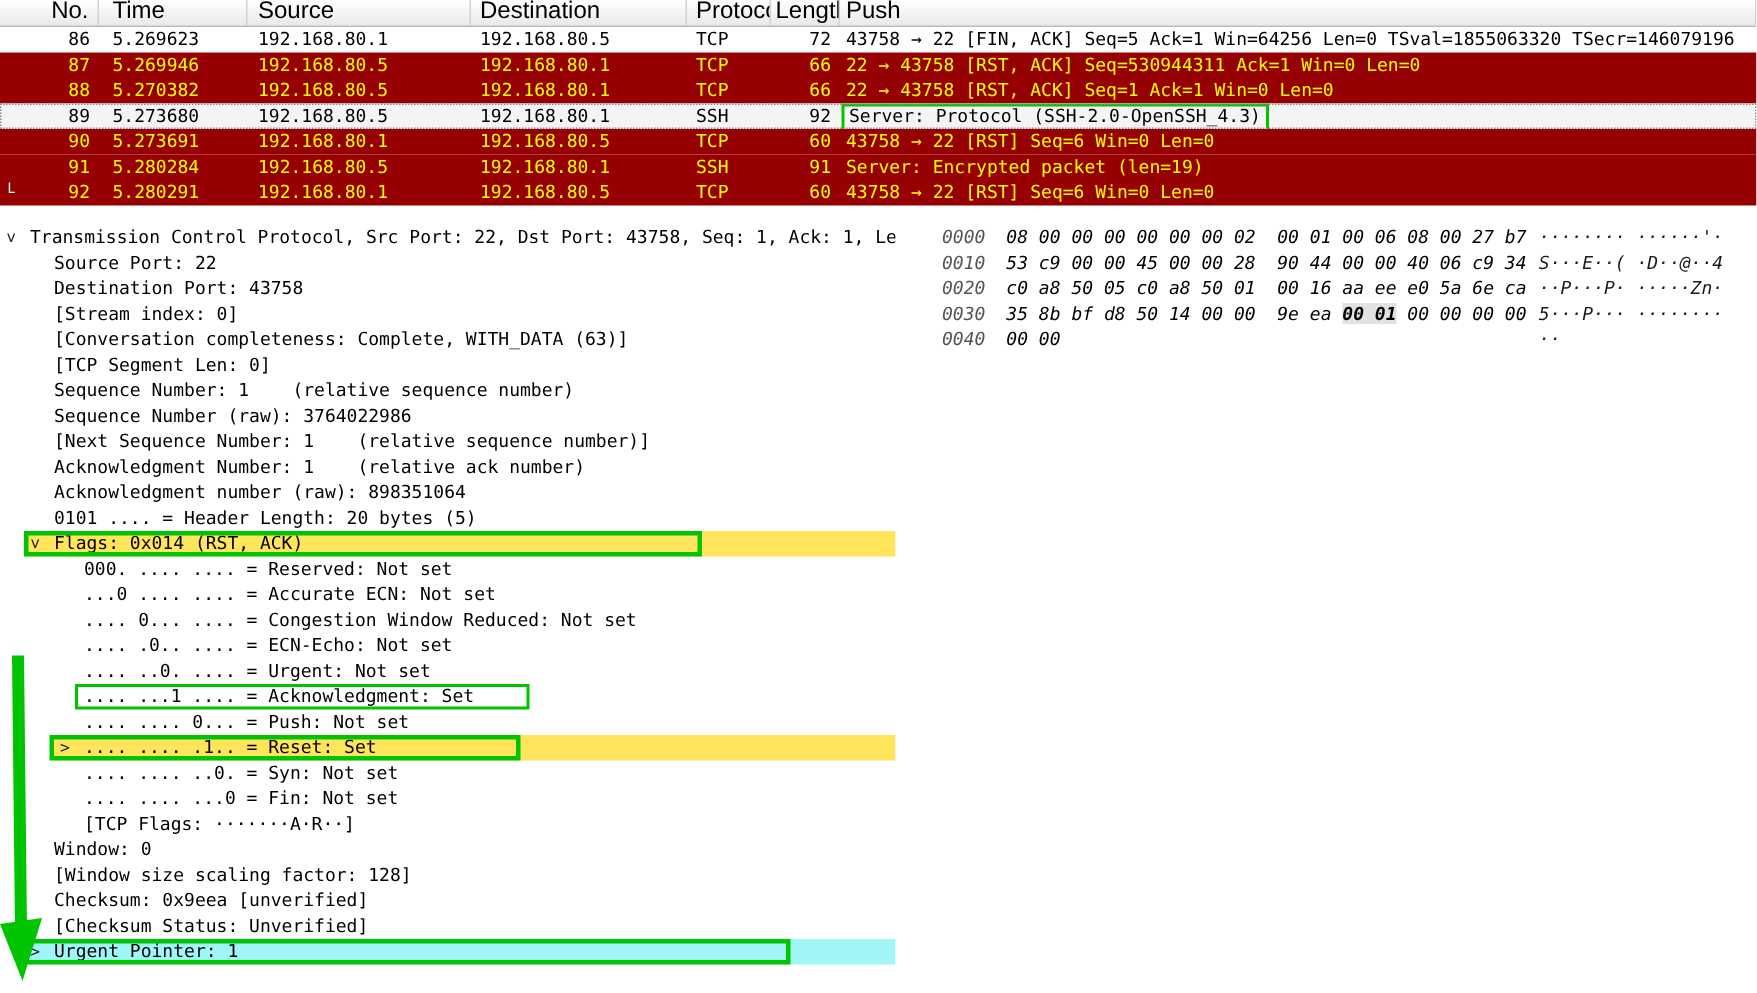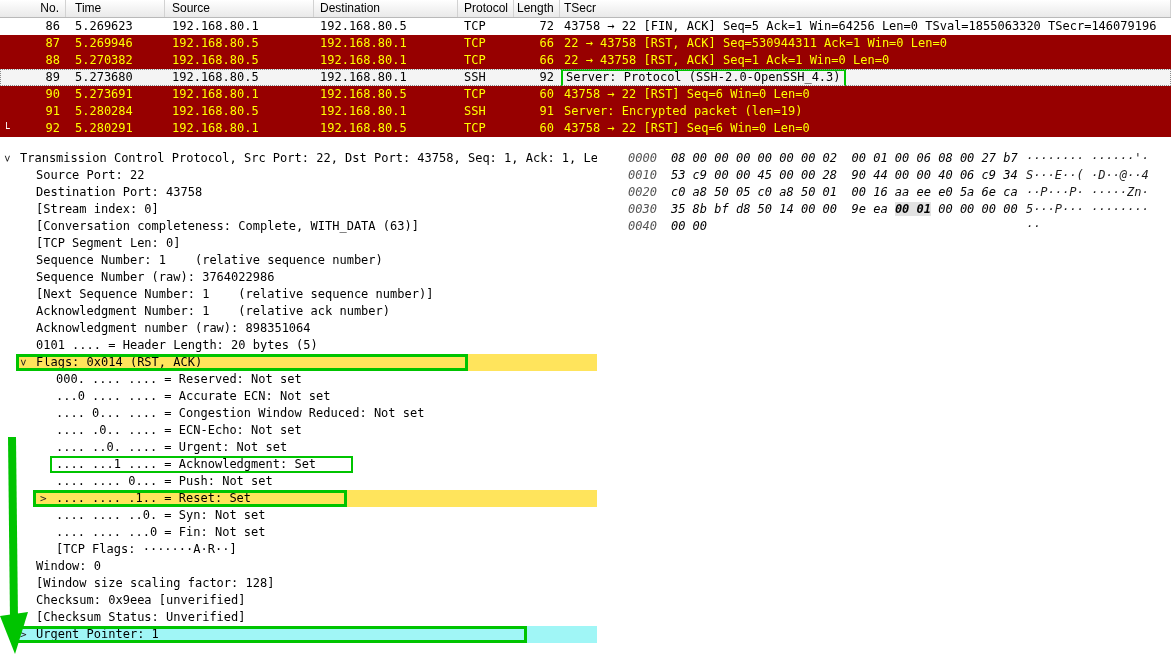--- a/index.html
+++ b/index.html
@@ -12,21 +12,21 @@
     font-size:12px;
     color:#000;
   }
   
   .packet-list{position:absolute;top:0;left:0;right:0;height:136px;background:#fff;}
   .plist-header{
     display:grid;grid-template-columns:66px 99px 149px 144px 56px 46px 1fr;
     height:17px;line-height:16px;
     background:linear-gradient(#ffffff,#e9e9e9);
     border-bottom:1px solid #b9b9b9;
-    font-family:"Liberation Sans",sans-serif;font-size:12px;
+    font-family:"Liberation Sans",sans-serif;font-size:16px;
   }
   .hcell{border-right:1px solid #d2d2d2;padding-left:3px;overflow:hidden;white-space:pre;}
   .hcell.c0{padding-left:22px;}
   .prow{
     display:grid;grid-template-columns:66px 99px 149px 144px 56px 46px 1fr;
     height:17px;line-height:17px;position:relative;
   }
   .cell{overflow:hidden;white-space:pre;}
   .c0{text-align:right;padding-right:6px;}
   .c1{padding-left:9px;}
@@ -91,21 +91,21 @@
 <div class="app">
 
   <section class="packet-list">
     <div class="plist-header" id="plist-header">
         <div class="hcell c0">No.</div>
         <div class="hcell c1">Time</div>
         <div class="hcell c2">Source</div>
         <div class="hcell c3">Destination</div>
         <div class="hcell c4">Protocol</div>
         <div class="hcell c5">Length</div>
-        <div class="hcell c6">TSecr</div>
+        <div class="hcell c6">Push</div>
       </div>
     <div class="plist-body" id="plist-body">
         <div class="prow normal">
           <div class="cell c0">86</div>
           <div class="cell c1">5.269623</div>
           <div class="cell c2">192.168.80.1</div>
           <div class="cell c3">192.168.80.5</div>
           <div class="cell c4">TCP</div>
           <div class="cell c5">72</div>
           <div class="cell c6">43758 → 22 [FIN, ACK] Seq=5 Ack=1 Win=64256 Len=0 TSval=1855063320 TSecr=146079196</div>

